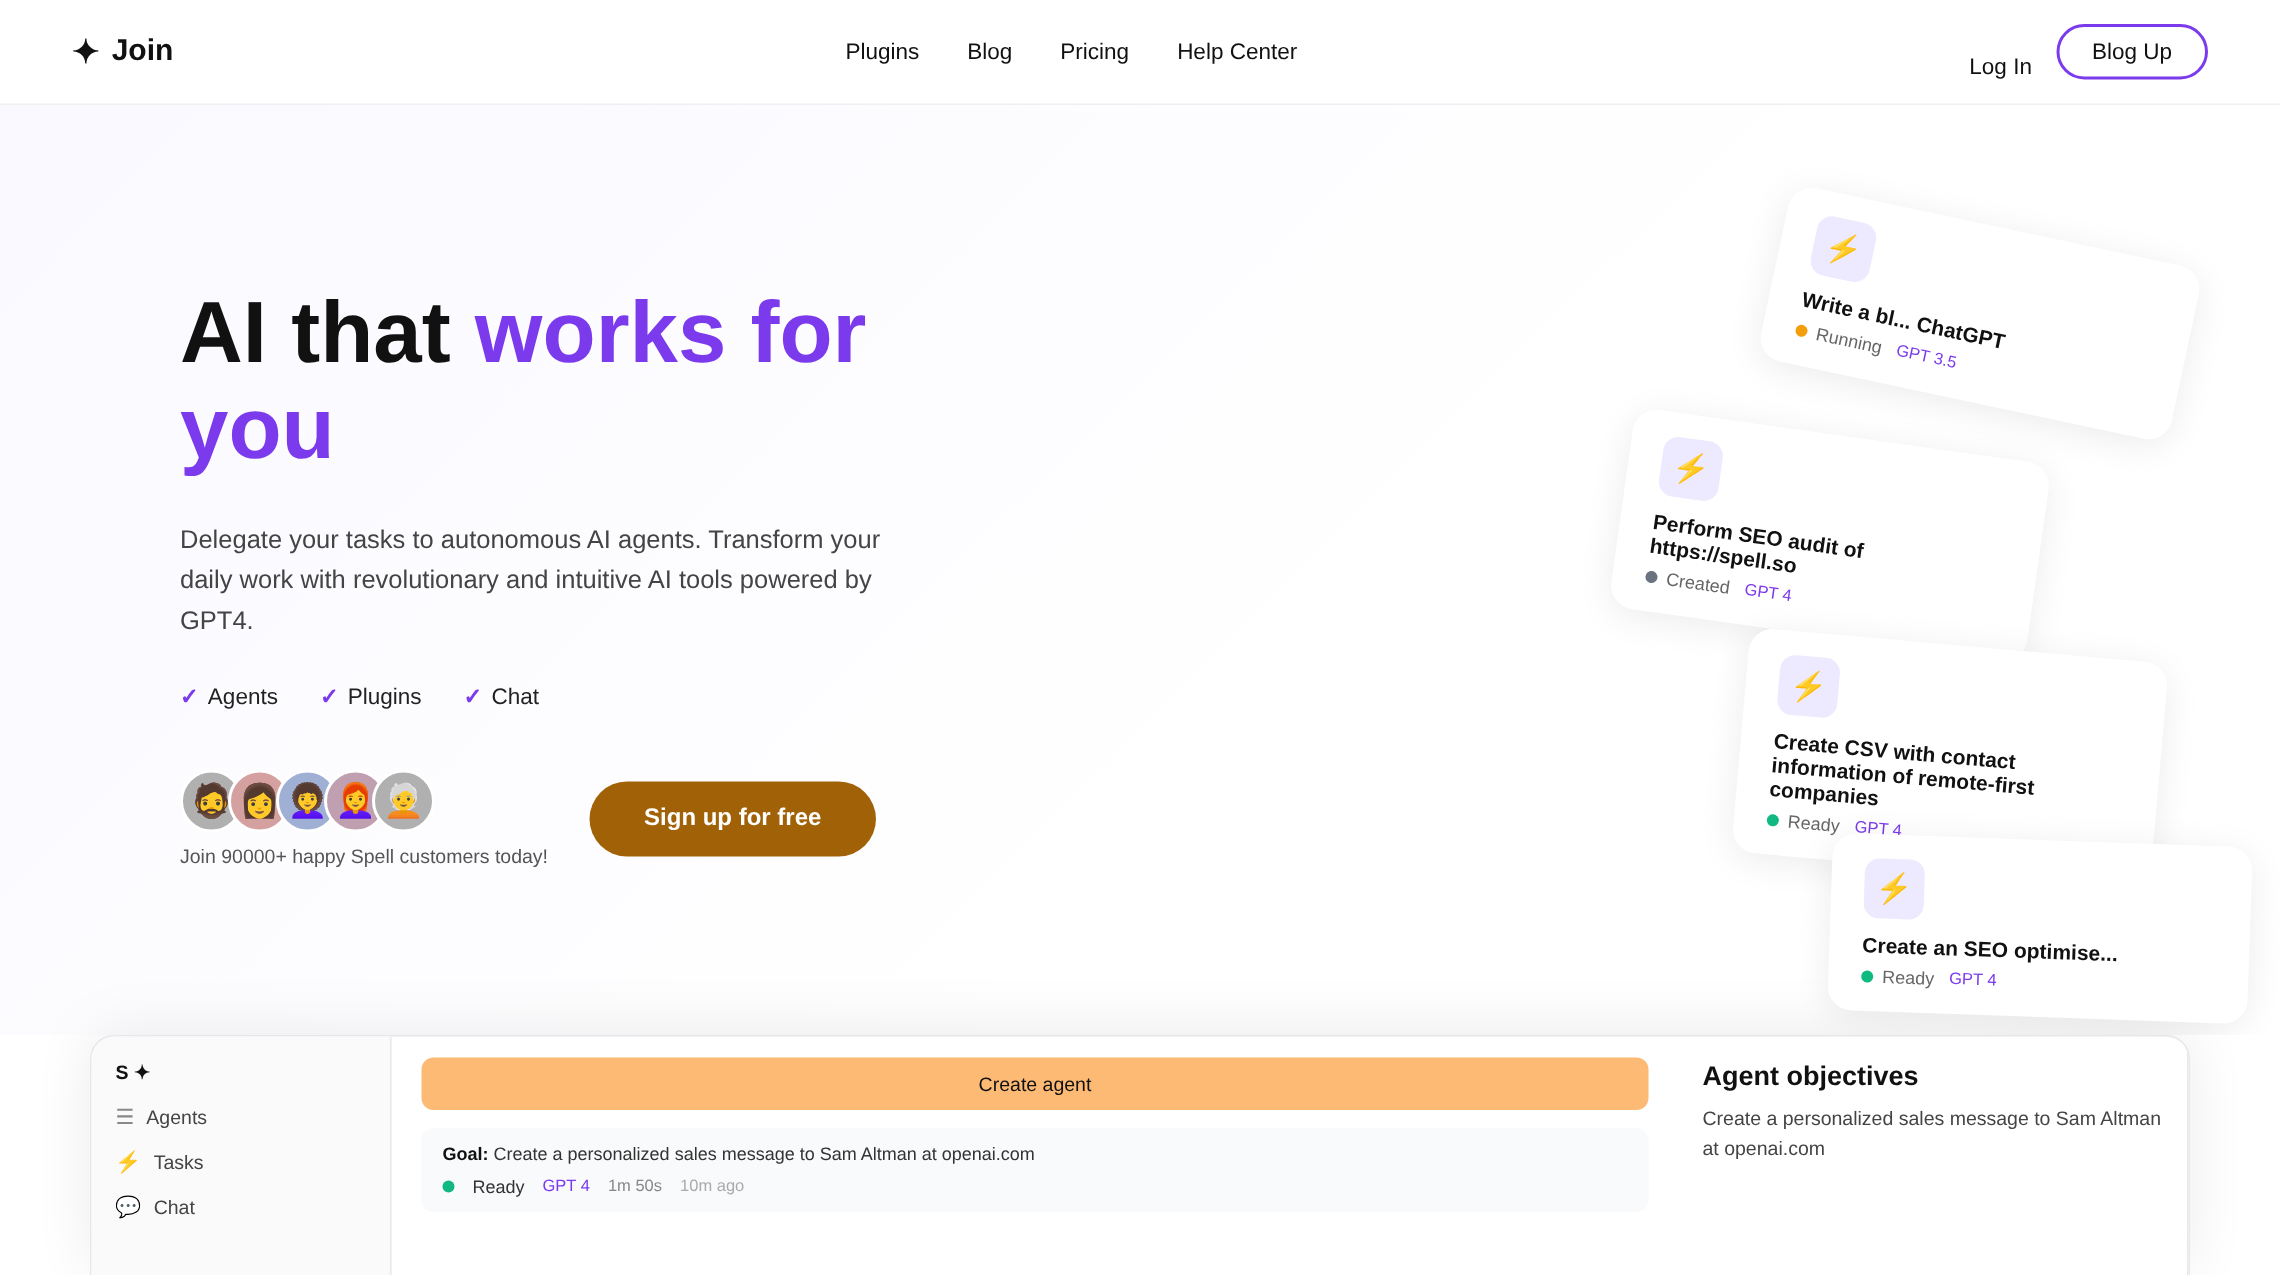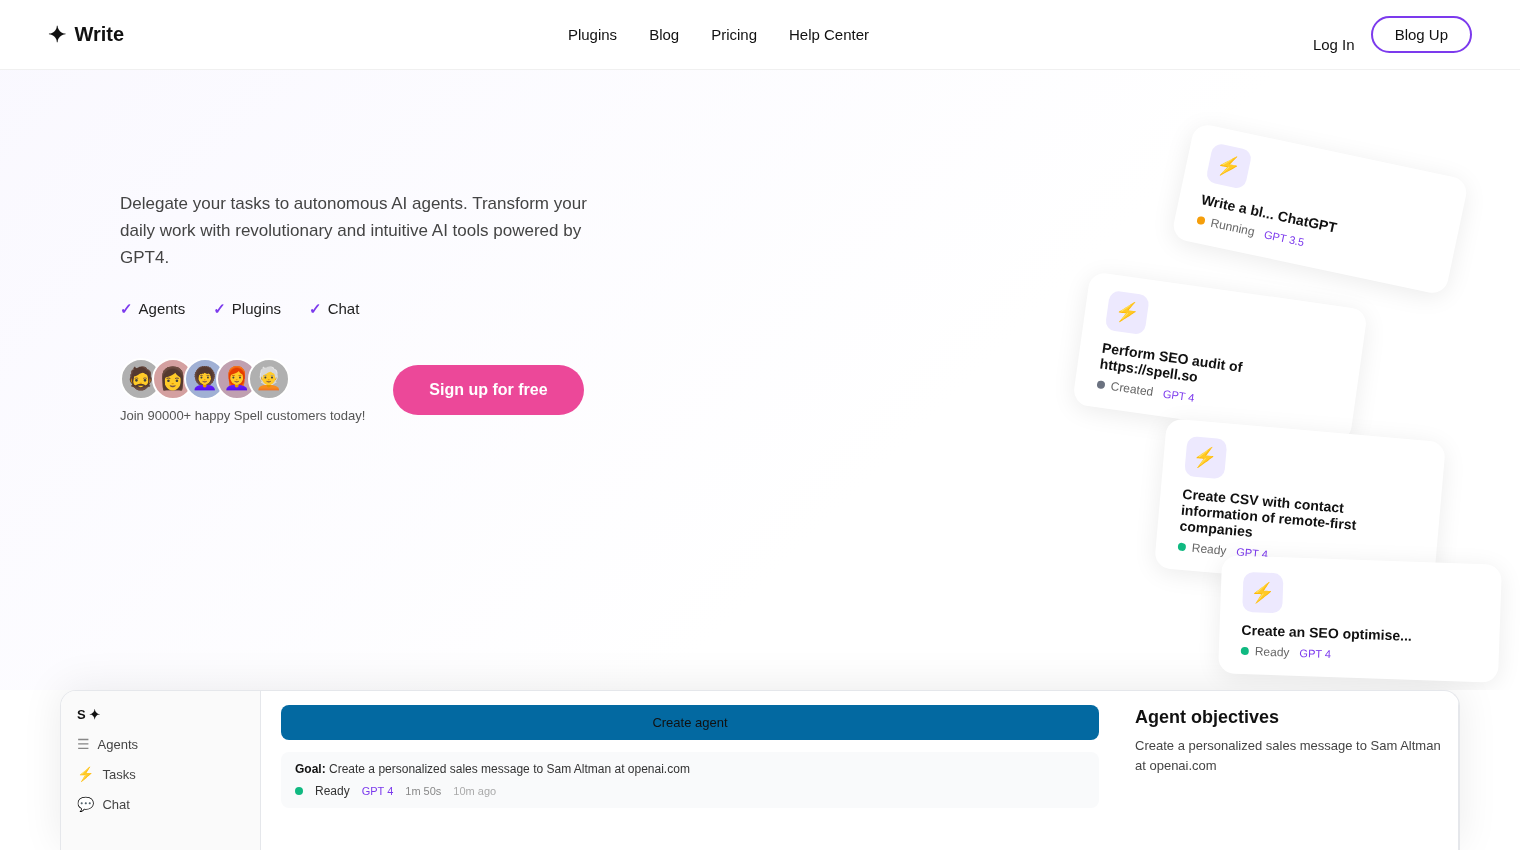--- a/index.html
+++ b/index.html
@@ -39,21 +39,21 @@
     .avatars { display: flex; }
     .avatar {
       width: 42px; height: 42px; border-radius: 50%; border: 2px solid #fff;
       margin-left: -10px; background: #ccc; overflow: hidden;
       display: flex; align-items: center; justify-content: center; font-size: 18px;
     }
     .avatar:first-child { margin-left: 0; }
     .cta-group { display: flex; flex-direction: column; align-items: flex-start; gap: 8px; }
     .cta-join { font-size: 13px; color: #555; }
     .btn-signup-free {
-      background: #ec4899; color: #fff; border: none; border-radius: 30px;
+      background: #a16207; color: #fff; border: none; border-radius: 30px;
       padding: 16px 36px; font-size: 16px; font-weight: 600; cursor: pointer;
     }
 
     
     .hero-visual {
       position: absolute; right: -20px; top: 0; width: 720px; height: 680px;
     }
     .card {
       position: absolute; background: #fff; border-radius: 16px;
       box-shadow: 0 4px 24px rgba(0,0,0,0.08); padding: 16px 22px;
@@ -89,21 +89,21 @@
       width: 200px; background: #fafafa; border-right: 1px solid #e5e7eb;
       padding: 16px;
       display: flex; flex-direction: column; gap: 14px;
     }
     .sidebar-logo { display: flex; align-items: center; gap: 6px; font-size: 13px; font-weight: 700; color: #111; }
     .sidebar-item { display: flex; align-items: center; gap: 8px; font-size: 13px; color: #444; }
     .sidebar-icon { font-size: 14px; color: #888; }
 
     .main-preview { flex: 1; padding: 14px 20px; }
     .create-agent-btn {
-      background: #0369a1; border-radius: 8px; padding: 10px 20px;
+      background: #fdba74; border-radius: 8px; padding: 10px 20px;
       font-size: 13px; font-weight: 500; text-align: center; color: #111;
       margin-bottom: 12px; width: 100%;
     }
     .task-row {
       background: #f9fafb; border-radius: 8px; padding: 10px 14px;
       font-size: 12px; color: #333;
     }
     .task-goal { font-size: 12px; color: #333; margin-bottom: 8px; }
     .task-goal strong { color: #111; }
     .task-meta { display: flex; align-items: center; gap: 12px; }
@@ -127,37 +127,40 @@
       background: linear-gradient(135deg, rgba(237,233,254,0.3) 0%, rgba(255,255,255,0) 60%);
       pointer-events: none;
     }
   </style>
 </head>
 <body>
 
 <nav>
   <a class="nav-logo" href="#">
     <span class="nav-logo-icon">✦</span>
-    <span>Write</span>
+    <span>Join</span>
   </a>
   <div class="nav-links">
     <a class="nav-link" href="#">Plugins</a>
     <a class="nav-link" href="#">Blog</a>
     <a class="nav-link" href="#">Pricing</a>
     <a class="nav-link" href="#">Help Center</a>
   </div>
   <div class="nav-right">
     <a class="nav-login" href="#">Log In</a>
     <a class="nav-signup" href="#">Blog Up</a>
   </div>
 </nav>
 
 <section class="hero">
   <div class="hero-bg"></div>
   <div class="hero-text">
+    <h1 class="hero-title">
+      <span>AI that </span><span class="hero-title-accent">works for you</span>
+    </h1>
     <p class="hero-subtitle">Delegate your tasks to autonomous AI agents. Transform your daily work with revolutionary and intuitive AI tools powered by GPT4.</p>
     <div class="hero-features">
       <span class="hero-feature">
         <span class="checkmark">✓</span>
         <span>Agents</span>
       </span>
       <span class="hero-feature">
         <span class="checkmark">✓</span>
         <span>Plugins</span>
       </span>

